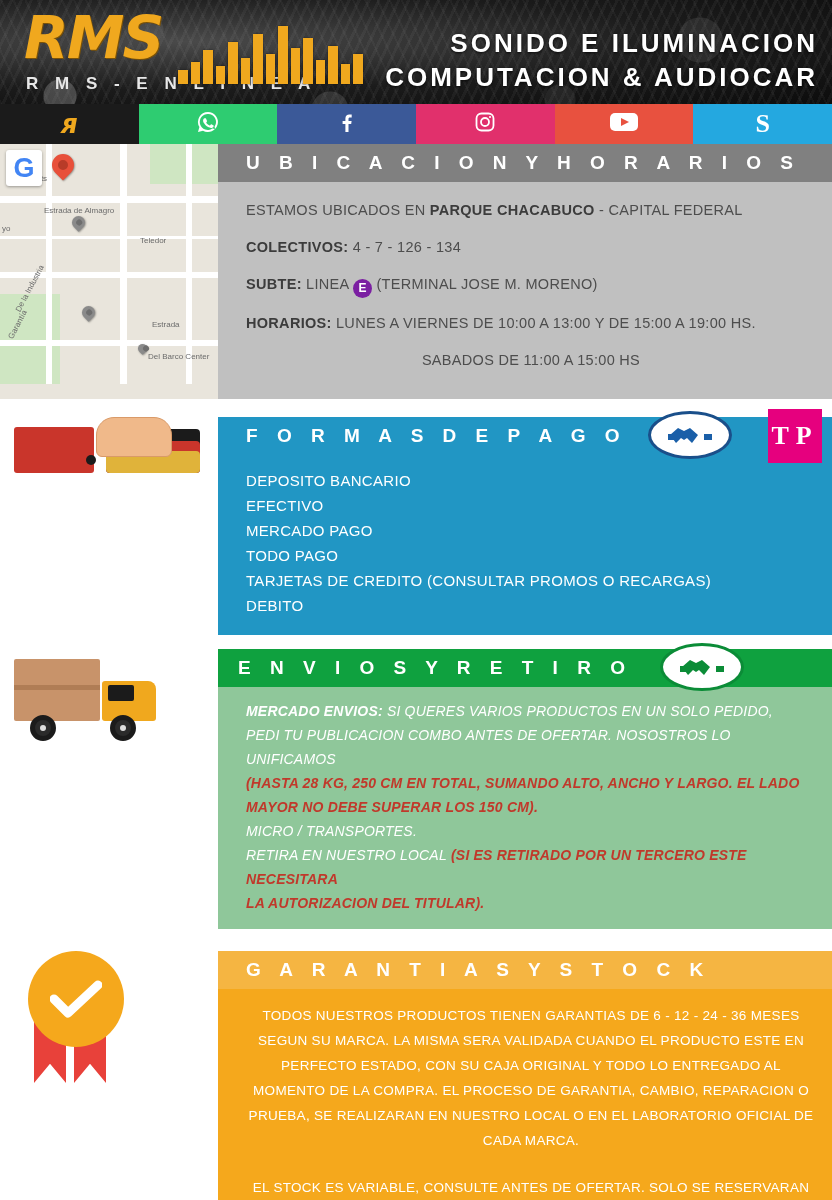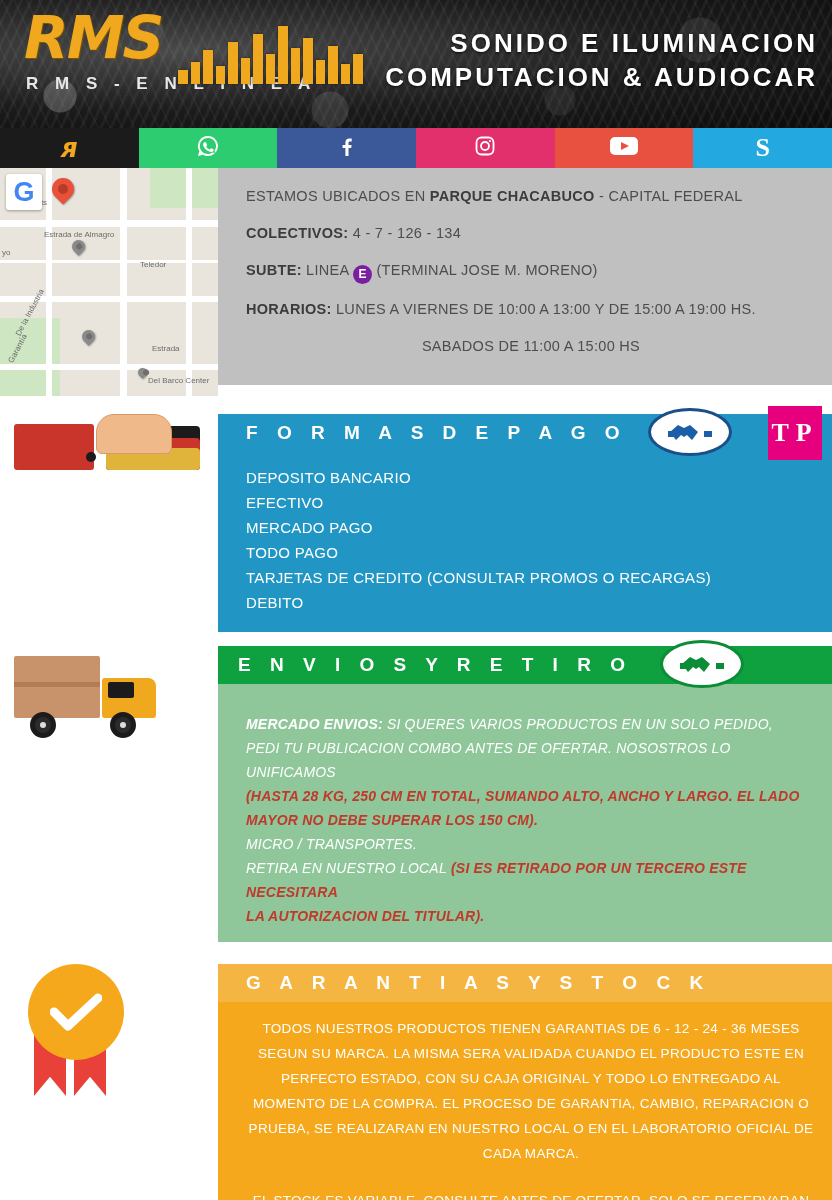--- a/index.html
+++ b/index.html
@@ -12,21 +12,21 @@
     width: 832px;
     min-height: 1200px;
     position: relative;
     overflow: hidden;
     background: #fff;
   }
 
   
   .header {
     position: relative;
-    height: 128px;
+    height: 104px;
     background: #14532d;
     overflow: hidden;
   }
   .header .bg-texture {
     position: absolute; inset: 0;
     background:
       repeating-linear-gradient(115deg, rgba(255,255,255,.045) 0 3px, rgba(0,0,0,0) 3px 9px),
       repeating-linear-gradient(65deg, rgba(255,255,255,.035) 0 2px, rgba(0,0,0,0) 2px 11px),
       radial-gradient(ellipse at 22% 40%, #4a4a4a 0%, #1b1b1b 55%, #0c0c0c 100%);
   }
@@ -311,21 +311,21 @@
     border-radius: 50%;
     border: 3px solid #0b8c37;
     display: flex; align-items: center; justify-content: center;
     color: #0b8c37; font-size: 22px;
   }
   .box-envios {
     background: #8fc79a;
     margin-left: 218px;
     color: #ffffff;
     font-style: italic;
-    padding-top: 28px;
+    padding-top: 12px;
     padding-bottom: 14px;
   }
   .box-envios div { font-size: 14px; line-height: 24px; letter-spacing: .2px; }
   .box-envios .red { color: #c0392b; font-weight: bold; }
   .box-envios i.em { font-weight: bold; font-style: italic; }
 
   
   .sec-gar { position: relative; margin-top: 22px; }
   .medal {
     position: absolute; left: 18px; top: -4px;
@@ -464,20 +464,21 @@
       <div class="pin grey" style="left:72px;top:72px;"></div>
       <div class="pin grey" style="left:82px;top:162px;"></div>
       <div class="pin grey" style="left:138px;top:200px;width:9px;height:9px;"></div>
 
       <div class="gicon">
         <span>G</span>
       </div>
     </div>
 
     <div class="ubic-right">
+      <div class="band band-ubic">U B I C A C I O N   Y   H O R A R I O S</div>
       <div class="body-box box-ubic">
         <div class="line">
           <span>ESTAMOS UBICADOS EN </span><b>PARQUE CHACABUCO</b><span> - CAPITAL  FEDERAL</span>
         </div>
         <div class="line">
           <b>COLECTIVOS:</b><span> 4 - 7 - 126 - 134</span>
         </div>
         <div class="line">
           <b>SUBTE:</b><span> LINEA </span><span class="e-badge">E</span><span> (TERMINAL JOSE M. MORENO)</span>
         </div>

